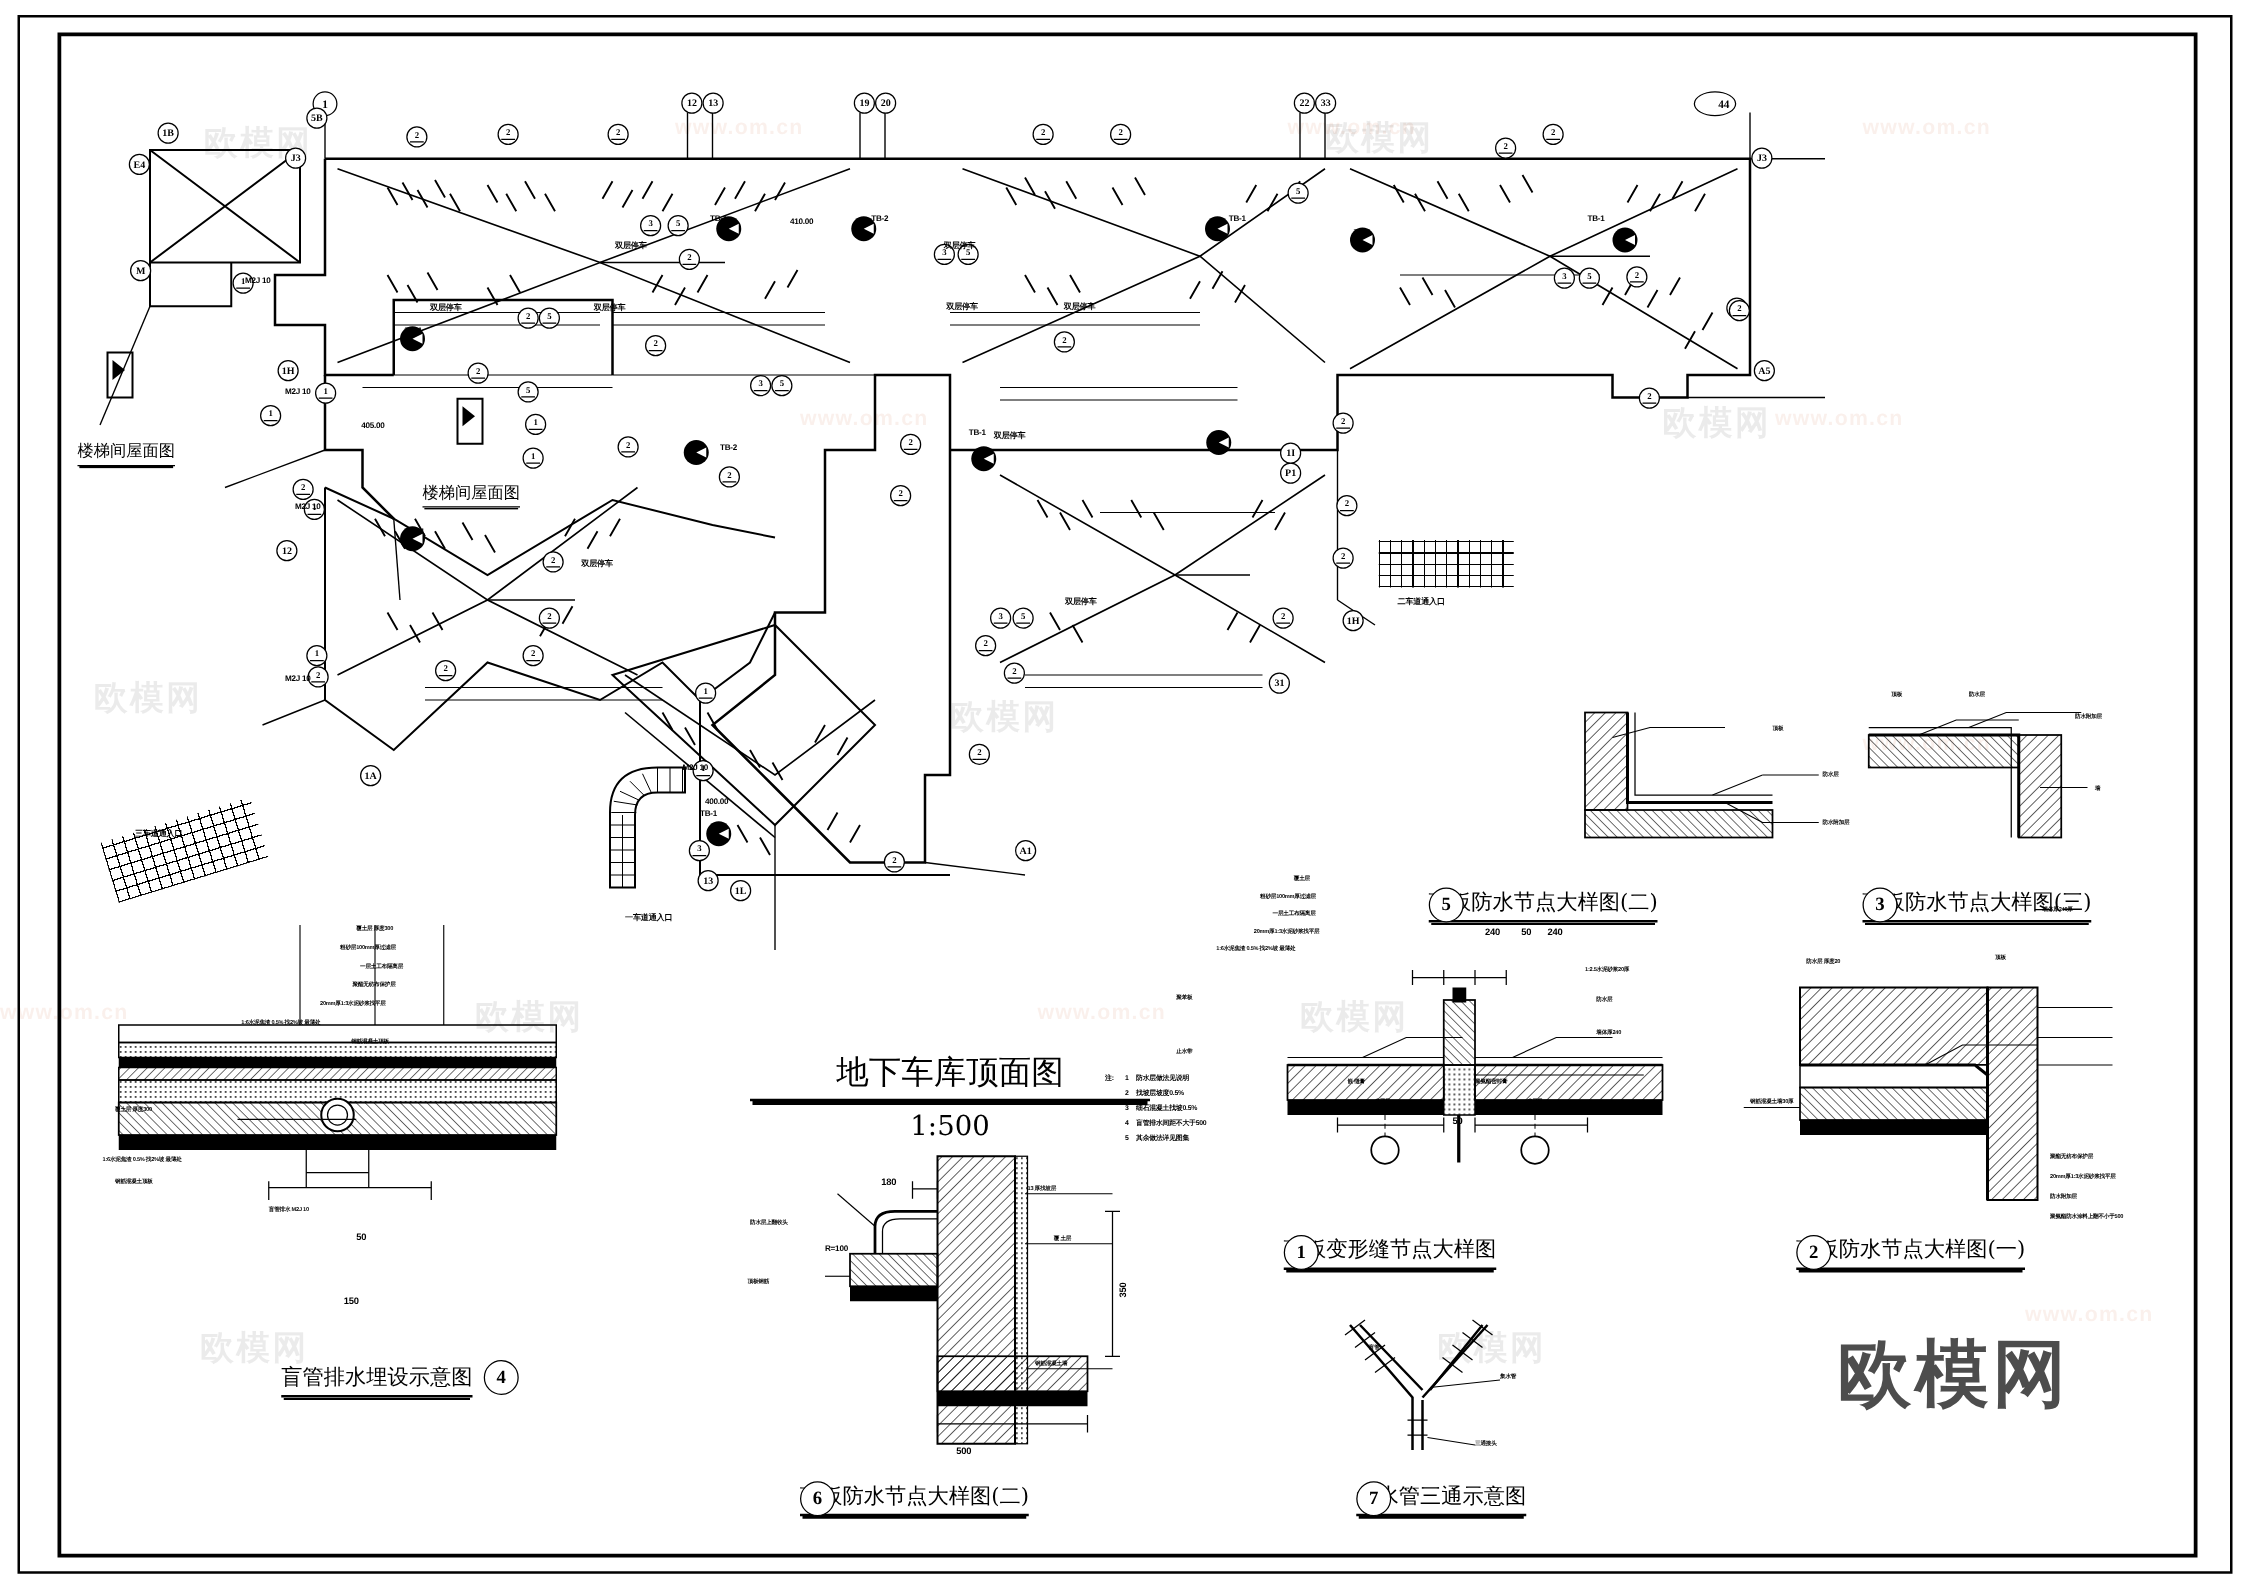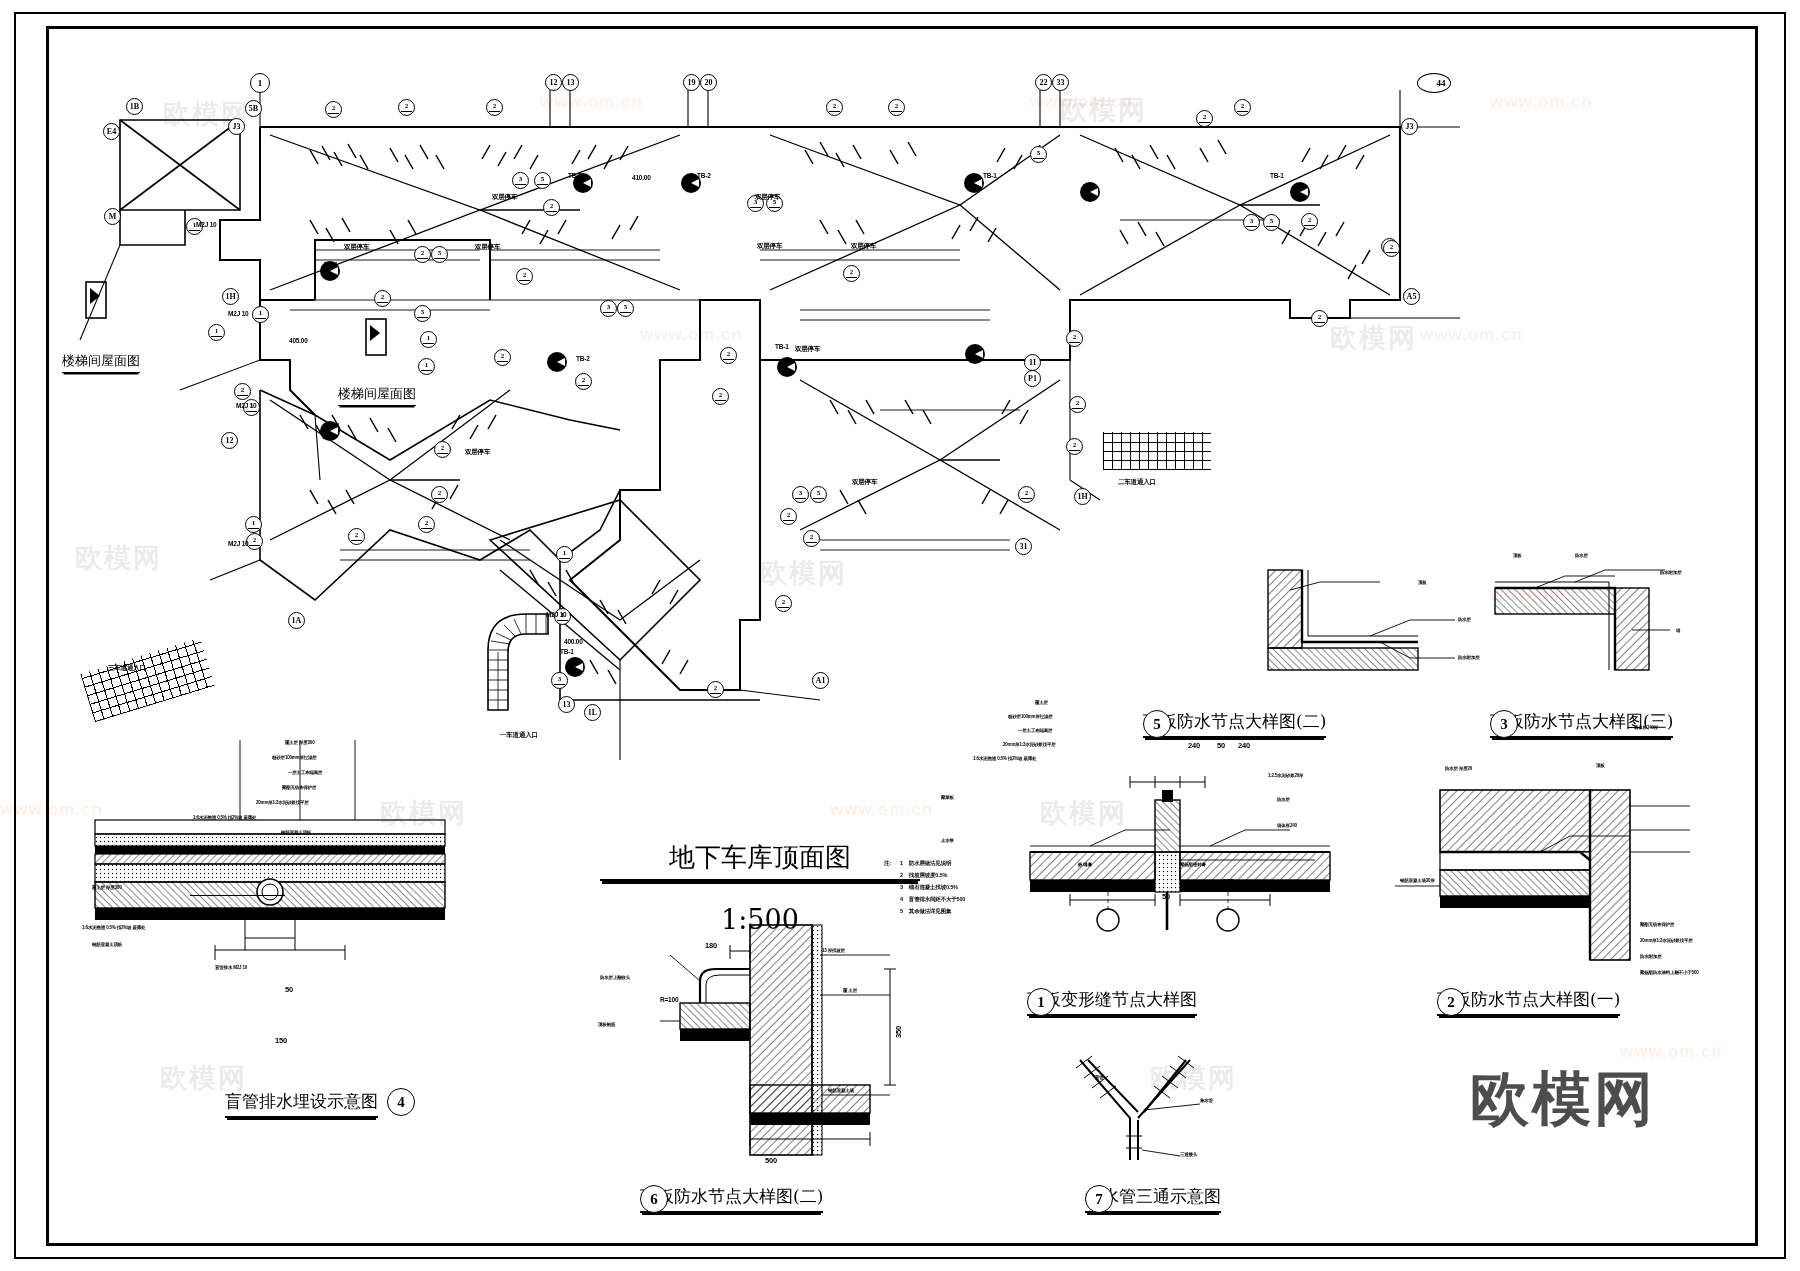--- a/index.html
+++ b/index.html
@@ -35,21 +35,21 @@
   .bub.half .bar{width:11px;height:1px;background:#000;margin:1px 0;}
 
   
   .dtitle{position:absolute;display:flex;align-items:flex-end;gap:9px;white-space:nowrap;}
   .dtitle .txt{font-family:"DejaVu Serif","Liberation Serif",serif;font-size:17px;
        letter-spacing:0px;padding-bottom:3px;border-bottom:2px solid #000;
        box-shadow:0 4px 0 -2px #000;}
   .mtitle{position:absolute;text-align:center;}
   .mtitle .t1{font-family:"DejaVu Serif","Liberation Serif",serif;font-size:26px;
        padding-bottom:4px;border-bottom:2px solid #000;box-shadow:0 5px 0 -2px #000;}
-  .mtitle .t2{font-family:"DejaVu Serif","Liberation Serif",serif;font-size:27px;margin-top:23px;}
+  .mtitle .t2{font-family:"DejaVu Serif","Liberation Serif",serif;font-size:22px;margin-top:8px;}
 
   .sublab{position:absolute;font-family:"DejaVu Serif","Liberation Serif",serif;
        font-size:13px;white-space:nowrap;padding-bottom:2px;border-bottom:1.5px solid #000;
        box-shadow:0 3px 0 -1.5px #000;}
 
   
   .cad{position:absolute;font-size:4.5px;line-height:5px;white-space:nowrap;
        font-family:"Liberation Sans",sans-serif;font-weight:700;color:#000;
        filter:blur(.35px);letter-spacing:-.2px;}
   .cad.t5{font-size:5.5px;line-height:6px;}
@@ -212,25 +212,25 @@
   </svg>
   </div>
 
   <div class="bub md" style="left:250px;top:73px;">1</div>
   <div class="bub sm" style="left:545px;top:74px;">12</div>
   <div class="bub sm" style="left:562px;top:74px;">13</div>
   <div class="bub sm" style="left:683px;top:74px;">19</div>
   <div class="bub sm" style="left:700px;top:74px;">20</div>
   <div class="bub sm" style="left:1035px;top:74px;">22</div>
   <div class="bub sm" style="left:1052px;top:74px;">33</div>
-  <div class="bub md" style="left:1417px;top:73px;padding-left:14px;">44</div>
+  <div class="bub md" style="left:1355px;top:73px;padding-left:14px;">44</div>
 
   <div class="bub sm" style="left:126px;top:98px;">1B</div>
   <div class="bub sm" style="left:103px;top:123px;">E4</div>
-  <div class="bub sm" style="left:245px;top:100px;">5B</div>
+  <div class="bub sm" style="left:245px;top:86px;">5B</div>
   <div class="bub sm" style="left:228px;top:118px;">J3</div>
   <div class="bub sm" style="left:104px;top:208px;">M</div>
   <div class="bub sm" style="left:222px;top:288px;">1H</div>
   <div class="bub sm" style="left:221px;top:432px;">12</div>
   <div class="bub sm" style="left:288px;top:612px;">1A</div>
   <div class="bub sm" style="left:558px;top:696px;">13</div>
   <div class="bub sm" style="left:584px;top:704px;">1L</div>
 
   <div class="bub sm" style="left:1401px;top:118px;">J3</div>
   <div class="bub sm" style="left:1381px;top:238px;">J5</div>

